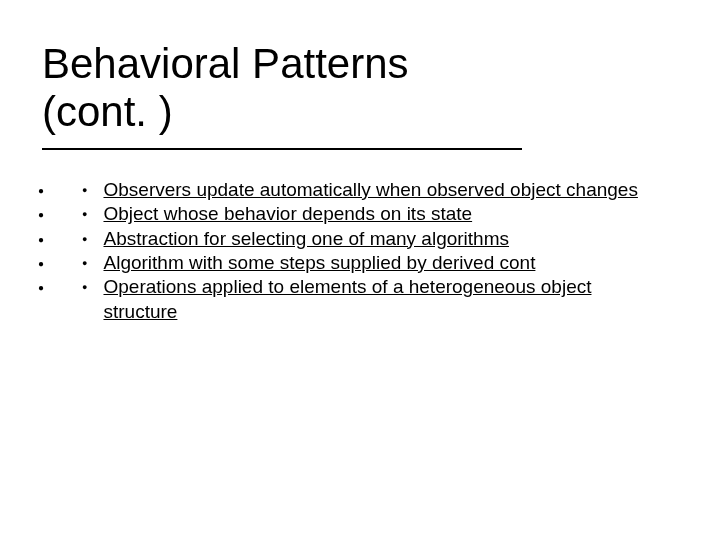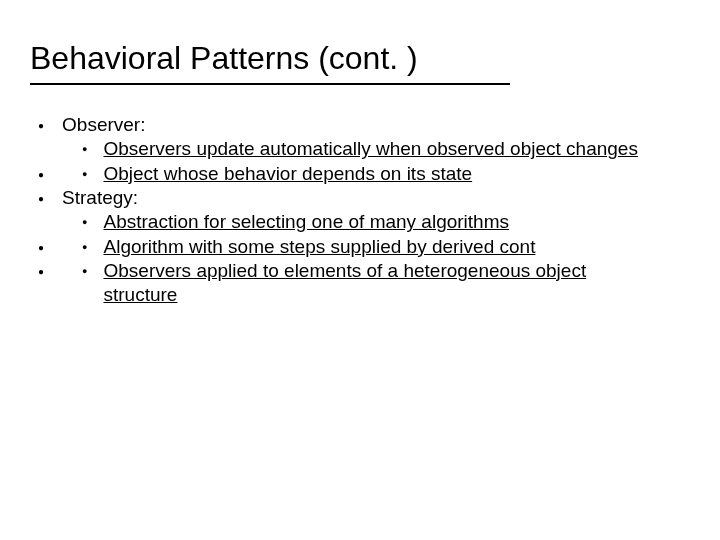--- a/index.html
+++ b/index.html
@@ -12,24 +12,24 @@
     color: #000;
     box-sizing: border-box;
   }
   .slide {
     padding: 40px 30px 30px 30px;
     width: 100%;
     height: 100%;
     box-sizing: border-box;
   }
   .title {
-    font-size: 32px;
+    font-size: 42px;
     font-weight: normal;
-    margin: 0 0 8px 0;
-    padding-bottom: 6px;
+    margin: 0 0 8px 12px;
+    padding-bottom: 12px;
     border-bottom: 2px solid #000;
     width: 480px;
   }
   .content {
     margin-top: 28px;
     font-size: 19px;
     line-height: 1.28;
   }
   .l1 {
     display: flex;
@@ -67,42 +67,40 @@
 </head>
 <body>
 
 <div class="slide">
   <h1 class="title">Behavioral Patterns (cont. )</h1>
   <div class="content">
 
     <div class="l1">
       <span class="bullet">●</span>
       <div class="l1-body">
-        <span class="l1-title"><span>Observer</span><span>:</span></span>
         <div class="l2">
           <span class="bullet">●</span>
           <span class="l2-text">Observers update automatically when observed object changes</span>
         </div>
       </div>
     </div>
 
     <div class="l1">
       <span class="bullet">●</span>
       <div class="l1-body">
         <div class="l2">
           <span class="bullet">●</span>
           <span class="l2-text">Object whose behavior depends on its state</span>
         </div>
       </div>
     </div>
 
     <div class="l1">
       <span class="bullet">●</span>
       <div class="l1-body">
-        <span class="l1-title"><span>Strategy</span><span>:</span></span>
         <div class="l2">
           <span class="bullet">●</span>
           <span class="l2-text">Abstraction for selecting one of many algorithms</span>
         </div>
       </div>
     </div>
 
     <div class="l1">
       <span class="bullet">●</span>
       <div class="l1-body">
@@ -111,19 +109,19 @@
           <span class="l2-text">Algorithm with some steps supplied by derived cont</span>
         </div>
       </div>
     </div>
 
     <div class="l1">
       <span class="bullet">●</span>
       <div class="l1-body">
         <div class="l2">
           <span class="bullet">●</span>
-          <span class="l2-text">Observers applied to elements of a heterogeneous object structure</span>
+          <span class="l2-text">Operations applied to elements of a heterogeneous object structure</span>
         </div>
       </div>
     </div>
 
   </div>
 </div>
 
 </body></html>

